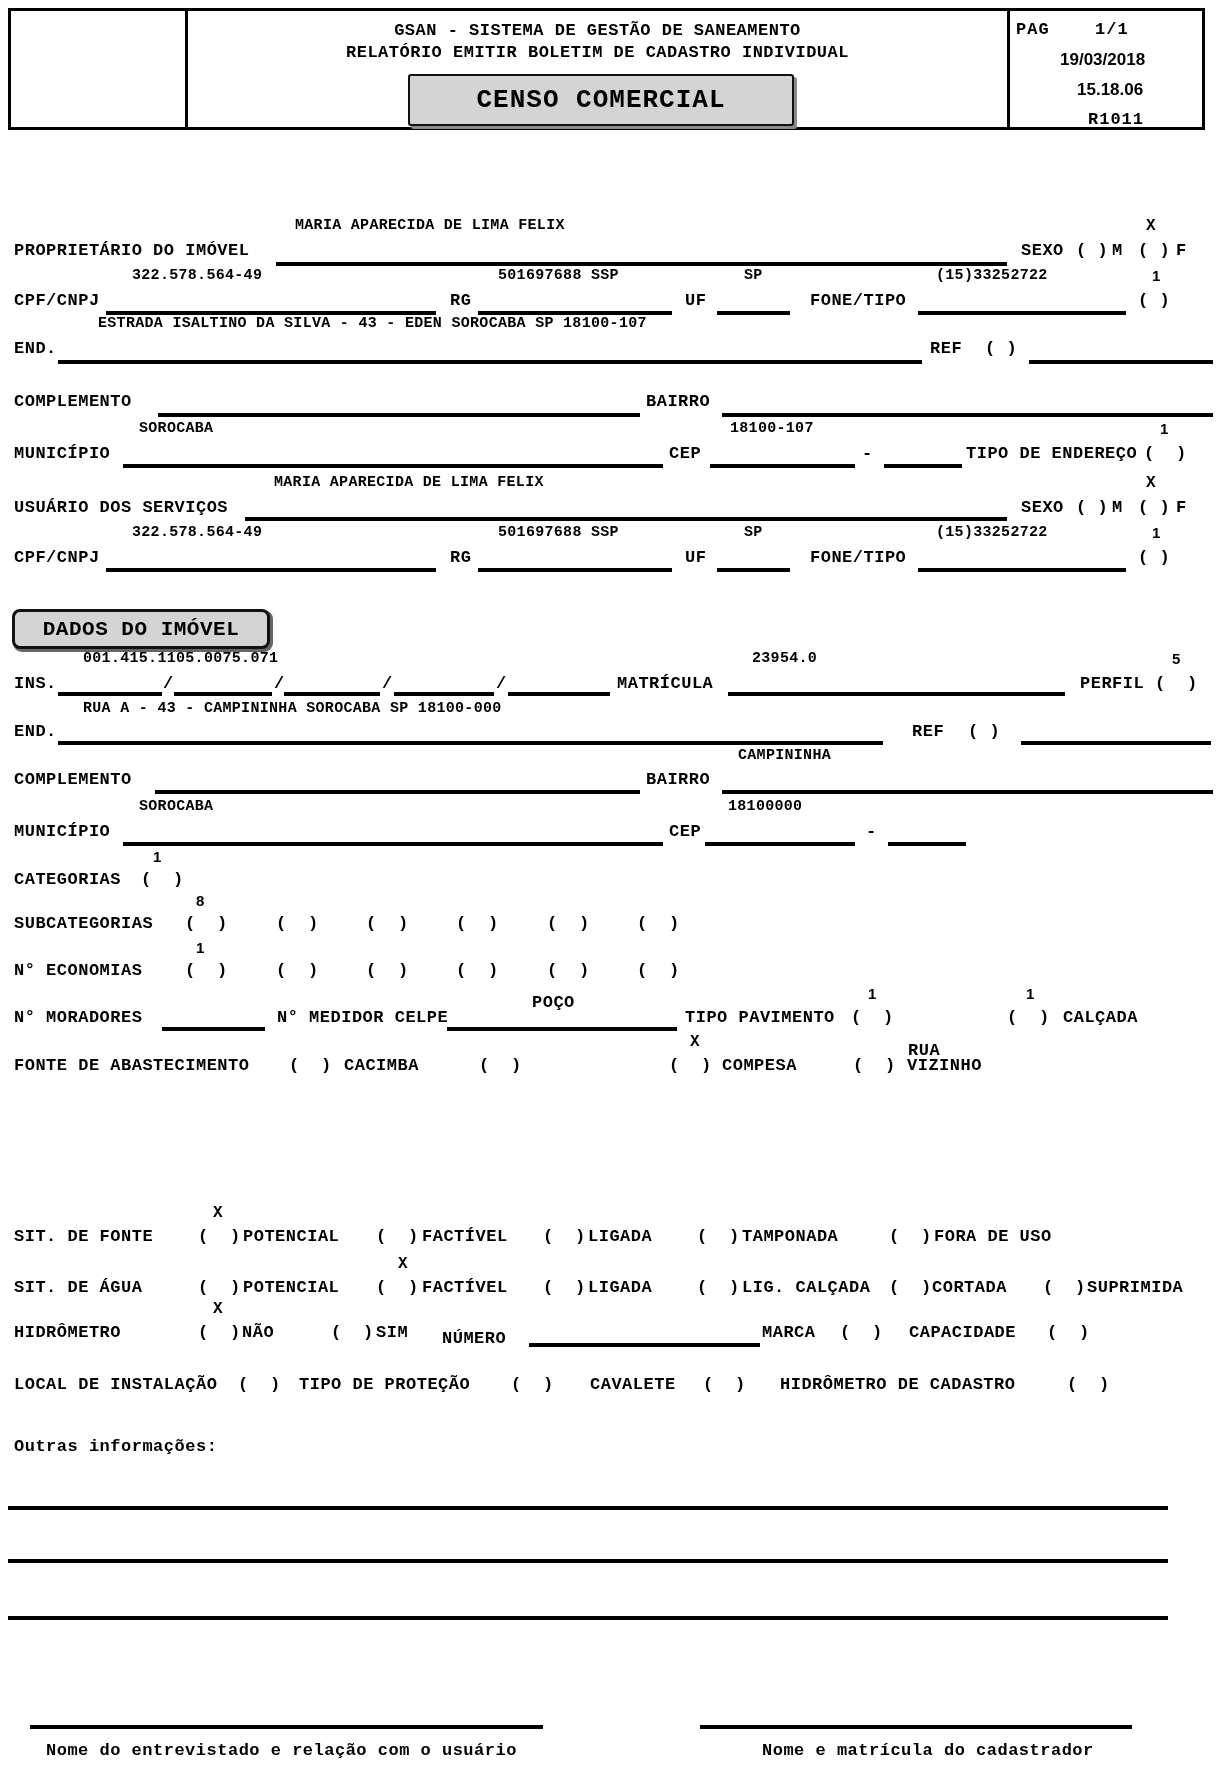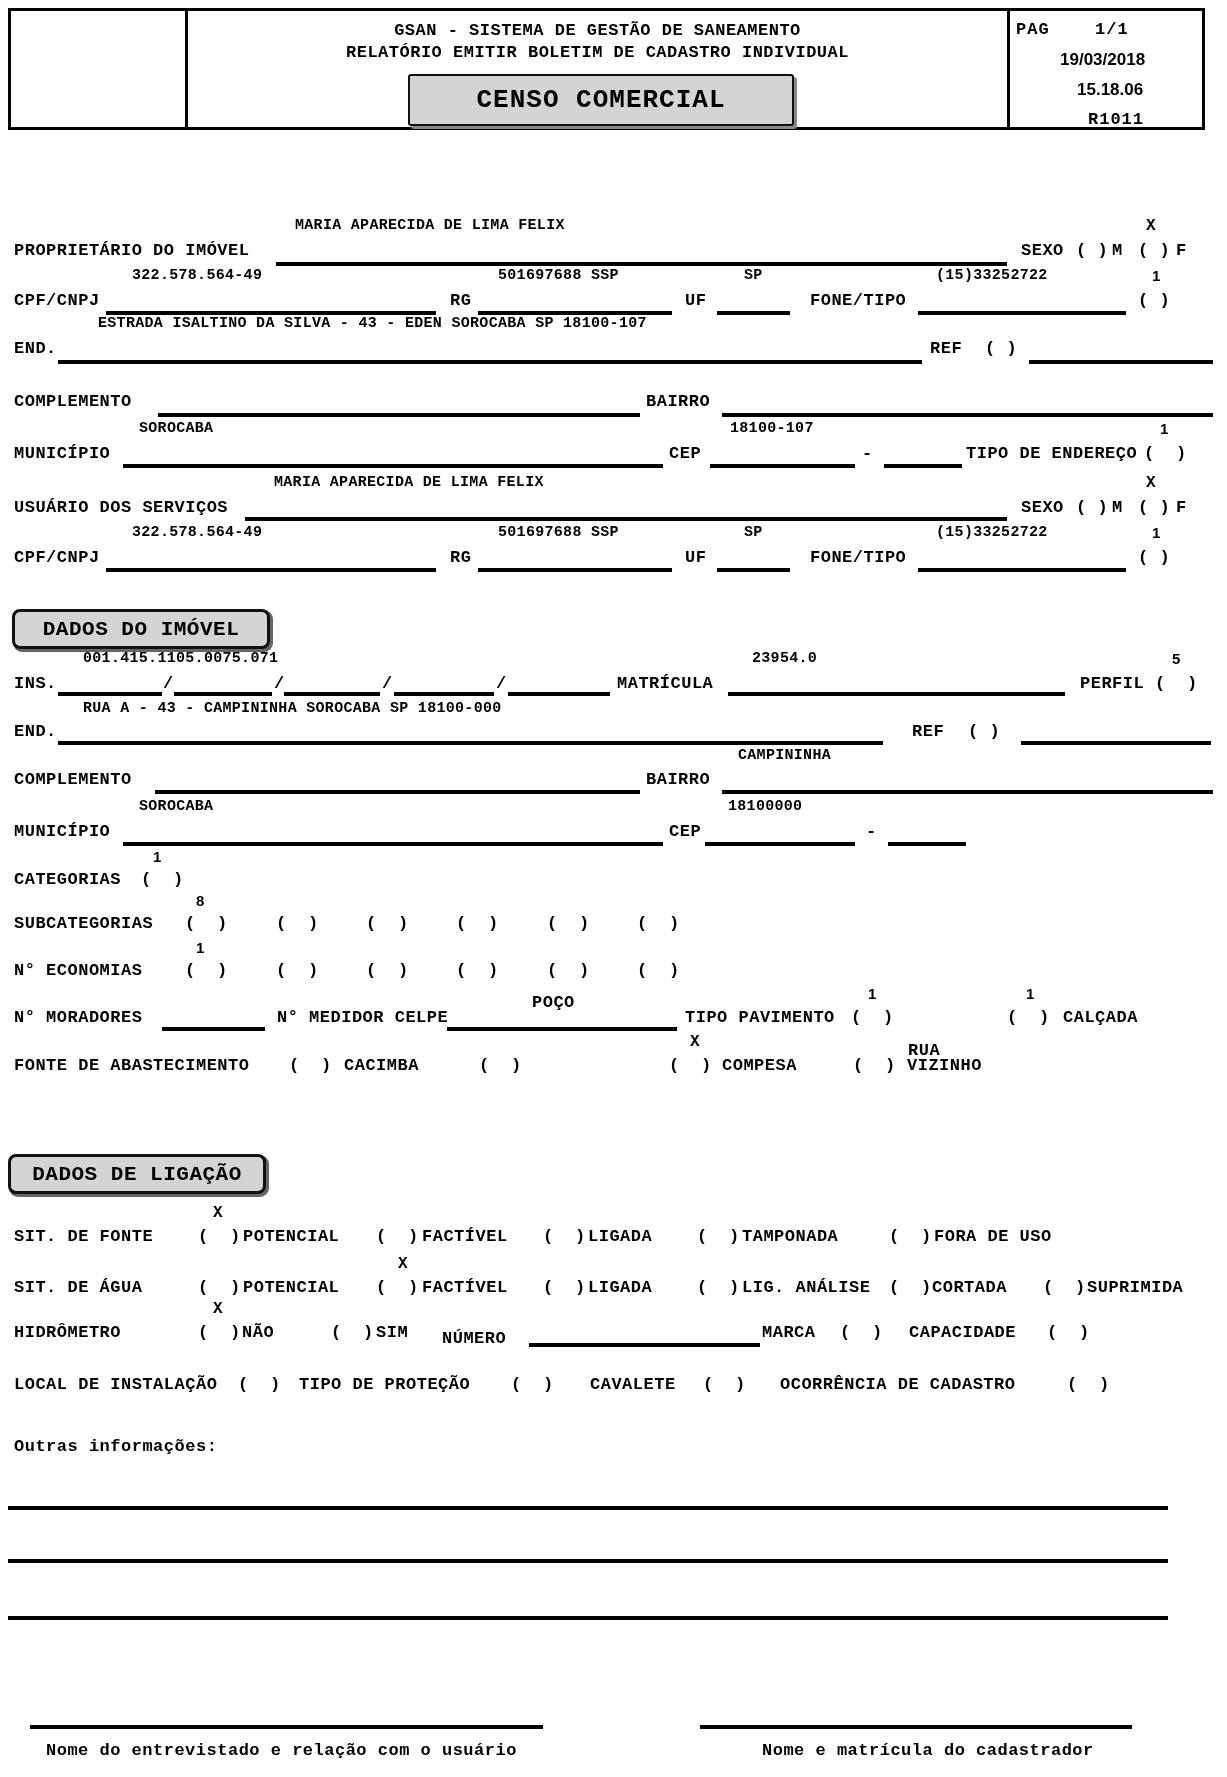--- a/index.html
+++ b/index.html
@@ -194,21 +194,20 @@
   <span class="lbl" style="left:14px;top:1057px">FONTE DE ABASTECIMENTO</span>
   <span class="lbl" style="left:289px;top:1057px">(  )</span>
   <span class="lbl" style="left:344px;top:1057px">CACIMBA</span>
   <span class="lbl" style="left:479px;top:1057px">(  )</span>
   <span class="lbl" style="left:532px;top:994px">POÇO</span>
   <span class="lbl" style="left:669px;top:1057px">(  )</span>
   <span class="lbl" style="left:722px;top:1057px">COMPESA</span>
   <span class="lbl" style="left:853px;top:1057px">(  )</span>
   <span class="lbl" style="left:907px;top:1057px">VIZINHO</span>
 
-  <div class="badge" style="left:8px;top:1154px">DADOS DE LIGAÇÃO</div>
 
   <span class="xmark" style="left:213px;top:1205px">X</span>
   <span class="lbl" style="left:14px;top:1228px">SIT. DE FONTE</span>
   <span class="lbl" style="left:198px;top:1228px">(  )</span>
   <span class="lbl" style="left:243px;top:1228px">POTENCIAL</span>
   <span class="lbl" style="left:376px;top:1228px">(  )</span>
   <span class="lbl" style="left:422px;top:1228px">FACTÍVEL</span>
   <span class="lbl" style="left:543px;top:1228px">(  )</span>
   <span class="lbl" style="left:588px;top:1228px">LIGADA</span>
   <span class="lbl" style="left:697px;top:1228px">(  )</span>
@@ -218,21 +217,21 @@
 
   <span class="xmark" style="left:398px;top:1256px">X</span>
   <span class="lbl" style="left:14px;top:1279px">SIT. DE ÁGUA</span>
   <span class="lbl" style="left:198px;top:1279px">(  )</span>
   <span class="lbl" style="left:243px;top:1279px">POTENCIAL</span>
   <span class="lbl" style="left:376px;top:1279px">(  )</span>
   <span class="lbl" style="left:422px;top:1279px">FACTÍVEL</span>
   <span class="lbl" style="left:543px;top:1279px">(  )</span>
   <span class="lbl" style="left:588px;top:1279px">LIGADA</span>
   <span class="lbl" style="left:697px;top:1279px">(  )</span>
-  <span class="lbl" style="left:742px;top:1279px">LIG. ANÁLISE</span>
+  <span class="lbl" style="left:742px;top:1279px">LIG. CALÇADA</span>
   <span class="lbl" style="left:889px;top:1279px">(  )</span>
   <span class="lbl" style="left:932px;top:1279px">CORTADA</span>
   <span class="lbl" style="left:1043px;top:1279px">(  )</span>
   <span class="lbl" style="left:1087px;top:1279px">SUPRIMIDA</span>
 
   <span class="xmark" style="left:213px;top:1301px">X</span>
   <span class="lbl" style="left:14px;top:1324px">HIDRÔMETRO</span>
   <span class="lbl" style="left:198px;top:1324px">(  )</span>
   <span class="lbl" style="left:242px;top:1324px">NÃO</span>
   <span class="lbl" style="left:331px;top:1324px">(  )</span>
@@ -243,21 +242,21 @@
   <span class="lbl" style="left:840px;top:1324px">(  )</span>
   <span class="lbl" style="left:909px;top:1324px">CAPACIDADE</span>
   <span class="lbl" style="left:1047px;top:1324px">(  )</span>
 
   <span class="lbl" style="left:14px;top:1376px">LOCAL DE INSTALAÇÃO</span>
   <span class="lbl" style="left:238px;top:1376px">(  )</span>
   <span class="lbl" style="left:299px;top:1376px">TIPO DE PROTEÇÃO</span>
   <span class="lbl" style="left:511px;top:1376px">(  )</span>
   <span class="lbl" style="left:590px;top:1376px">CAVALETE</span>
   <span class="lbl" style="left:703px;top:1376px">(  )</span>
-  <span class="lbl" style="left:780px;top:1376px">OCORRÊNCIA DE CADASTRO</span>
+  <span class="lbl" style="left:780px;top:1376px">HIDRÔMETRO DE CADASTRO</span>
   <span class="lbl" style="left:1067px;top:1376px">(  )</span>
 
   <span class="lbl" style="left:14px;top:1438px">Outras informações:</span>
   <div class="bar" style="left:8px;top:1506px;width:1160px"></div>
   <div class="bar" style="left:8px;top:1559px;width:1160px"></div>
   <div class="bar" style="left:8px;top:1616px;width:1160px"></div>
 
   <div class="bar" style="left:30px;top:1725px;width:513px"></div>
   <span class="lbl" style="left:46px;top:1742px">Nome do entrevistado e relação com o usuário</span>
   <div class="bar" style="left:700px;top:1725px;width:432px"></div>

